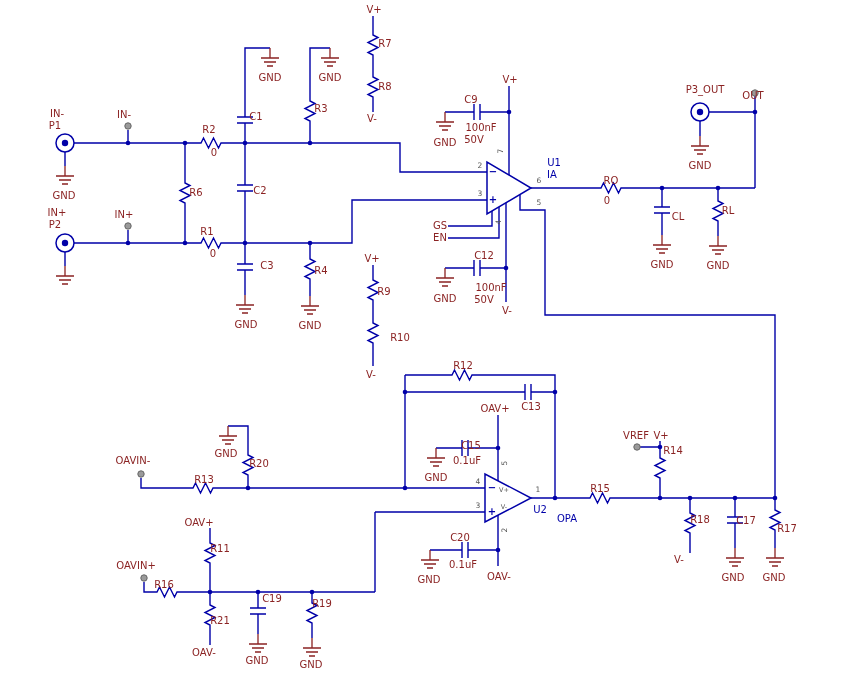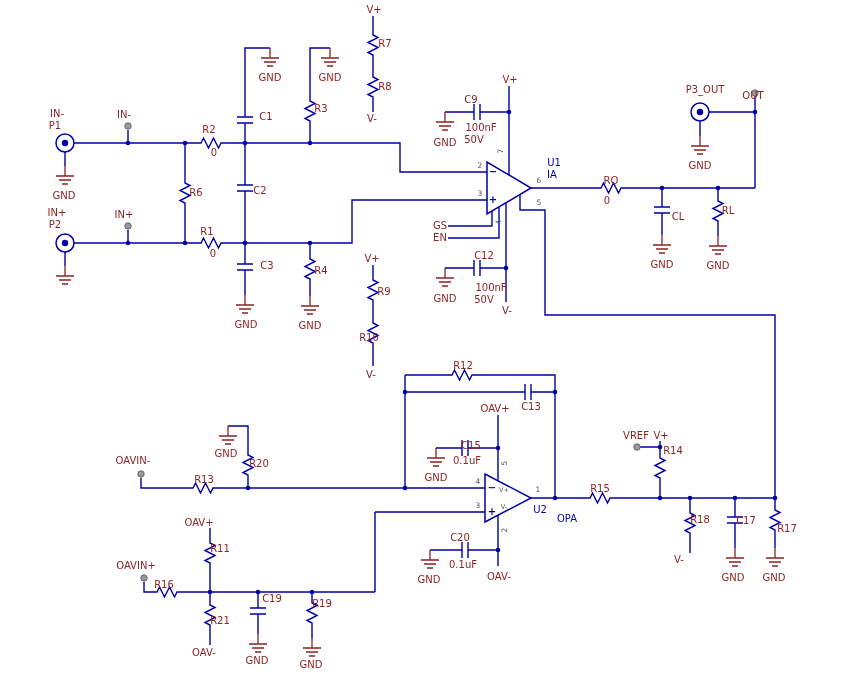--- a/index.html
+++ b/index.html
@@ -178,21 +178,21 @@
 </svg>
 
 <div class="labels">
 
   <span class="t" style="left:374px;top:10px">V+</span>
   <span class="t" style="left:385px;top:44px">R7</span>
   <span class="t" style="left:270px;top:78px">GND</span>
   <span class="t" style="left:330px;top:78px">GND</span>
   <span class="t" style="left:385px;top:87px">R8</span>
   <span class="t" style="left:372px;top:119px">V-</span>
-  <span class="t" style="left:266px;top:117px">C1</span>
+  <span class="t" style="left:256px;top:117px">C1</span>
   <span class="t" style="left:321px;top:109px">R3</span>
   <span class="t" style="left:57px;top:114px">IN-</span>
   <span class="t" style="left:55px;top:126px">P1</span>
   <span class="t" style="left:124px;top:115px">IN-</span>
   <span class="t" style="left:209px;top:130px">R2</span>
   <span class="t" style="left:214px;top:153px">0</span>
   <span class="t" style="left:471px;top:100px">C9</span>
   <span class="t" style="left:510px;top:80px">V+</span>
   <span class="t" style="left:481px;top:128px">100nF</span>
   <span class="t" style="left:474px;top:140px">50V</span>
@@ -232,21 +232,21 @@
   <span class="t" style="left:491px;top:288px">100nF</span>
   <span class="t" style="left:484px;top:300px">50V</span>
   <span class="t" style="left:445px;top:299px">GND</span>
   <span class="t" style="left:507px;top:311px">V-</span>
   <span class="t" style="left:267px;top:266px">C3</span>
   <span class="t" style="left:321px;top:271px">R4</span>
   <span class="t" style="left:372px;top:259px">V+</span>
   <span class="t" style="left:384px;top:292px">R9</span>
   <span class="t" style="left:246px;top:325px">GND</span>
   <span class="t" style="left:310px;top:326px">GND</span>
-  <span class="t" style="left:369px;top:338px">R10</span>
+  <span class="t" style="left:400px;top:338px">R10</span>
   <span class="t" style="left:371px;top:375px">V-</span>
 
   <span class="t" style="left:463px;top:366px">R12</span>
   <span class="t" style="left:531px;top:407px">C13</span>
   <span class="t" style="left:495px;top:409px">OAV+</span>
   <span class="t" style="left:471px;top:446px">C15</span>
   <span class="t" style="left:467px;top:461px">0.1uF</span>
   <span class="t" style="left:226px;top:454px">GND</span>
   <span class="t" style="left:436px;top:478px">GND</span>
   <span class="t" style="left:133px;top:461px">OAVIN-</span>

